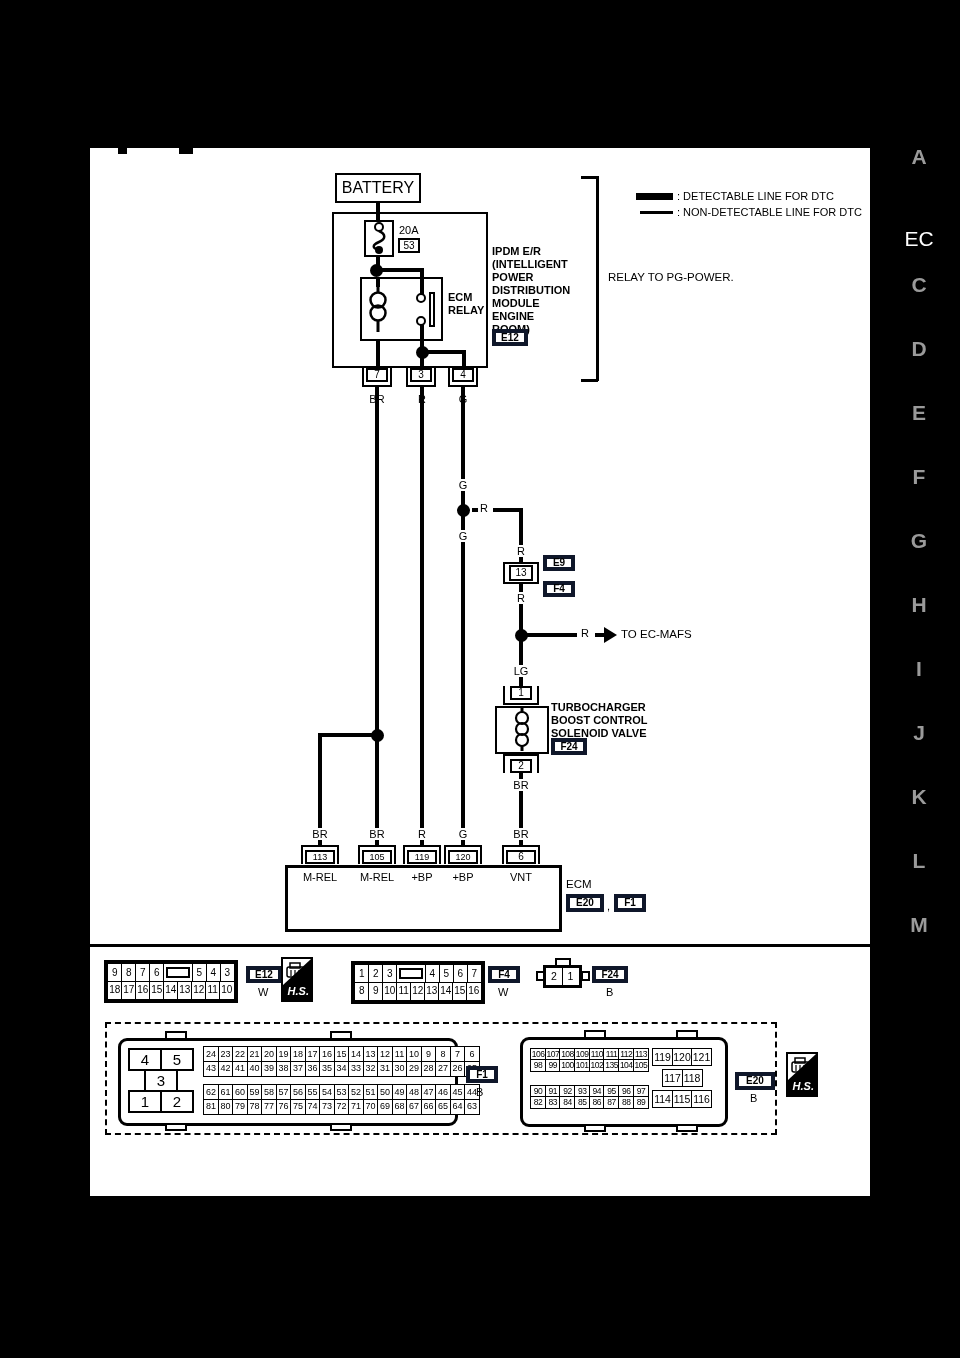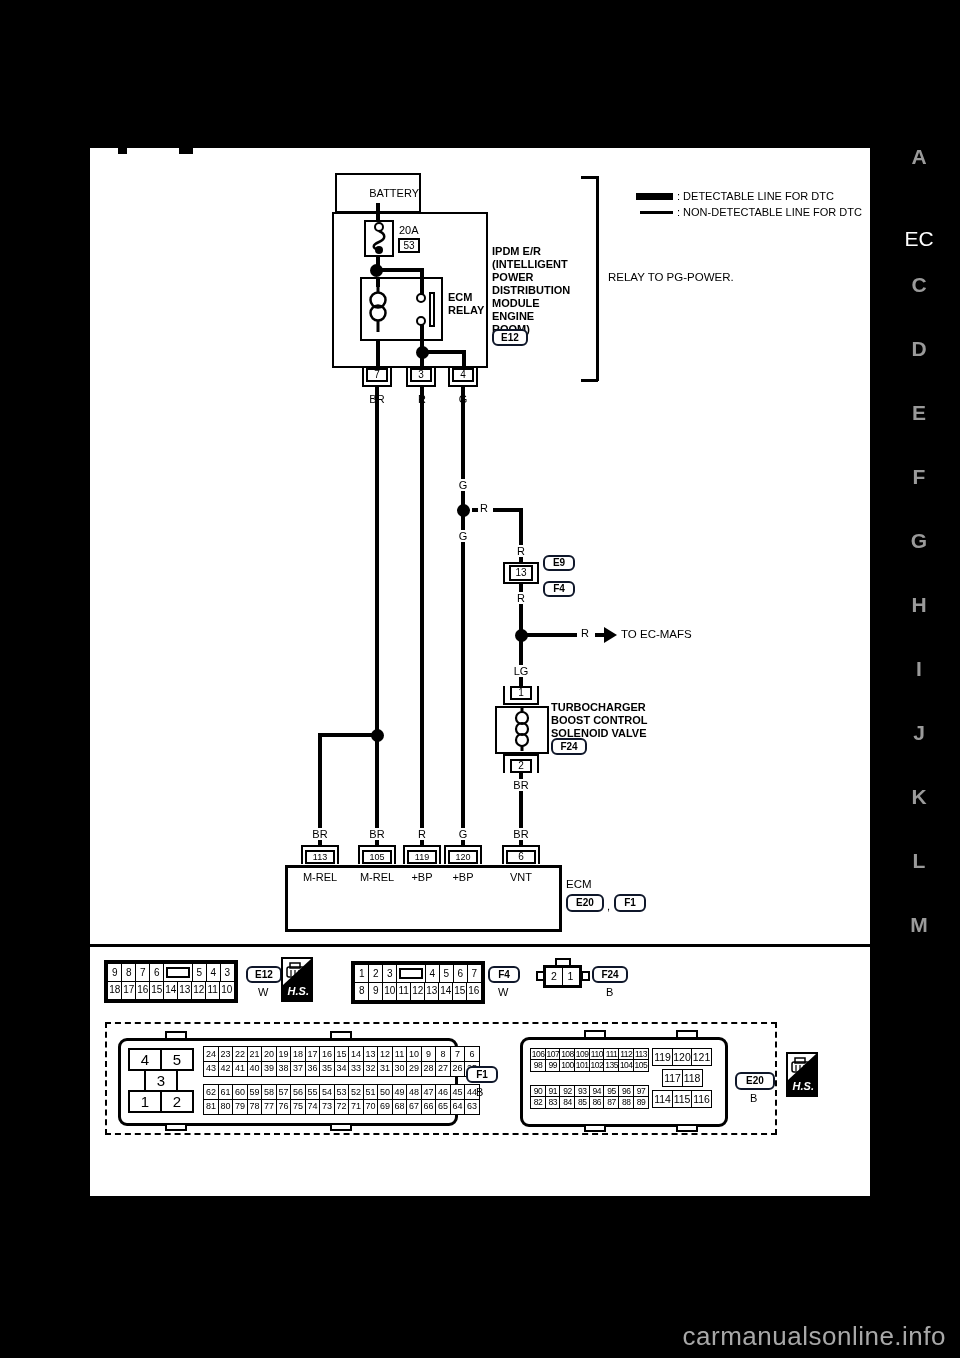--- a/index.html
+++ b/index.html
@@ -6,21 +6,21 @@
   html,body { background:#000; }
   body { font-family:"Liberation Sans","DejaVu Sans",sans-serif; }
   #page { position:relative; width:960px; height:1358px; background:#000; overflow:hidden; }
   #paper { position:absolute; left:90px; top:148px; width:780px; height:1048px; background:#fff; }
   .abs { position:absolute; }
   .wire { position:absolute; background:#000; }
   .dot { position:absolute; width:13px; height:13px; border-radius:50%; background:#000; }
   .obox { position:absolute; border:2.5px solid #000; background:#fff; }
   .wlabel { position:absolute; font-size:11px; line-height:1.1; background:#fff; padding:0 2px; transform:translateX(-50%); white-space:nowrap; }
   .txt { position:absolute; font-size:11px; line-height:1.15; white-space:nowrap; }
-  .oval { position:absolute; border:2px solid #0f172a; border-radius:6px; background:#fff;
+  .oval { position:absolute; border:4px solid #0f172a; border-radius:0; background:#fff;
           font-size:10px; font-weight:bold; display:flex; align-items:center; justify-content:center; line-height:1; }
   .term { position:absolute; width:30px; height:19px; border:2.5px solid #000; display:flex; justify-content:center; background:#fff; }
   .term.down { border-top:none; align-items:flex-start; }
   .term.up   { border-bottom:none; align-items:flex-end; }
   .term-inner { border:2px solid #000; width:22px; height:14px; font-size:10px; line-height:1;
                 display:flex; align-items:center; justify-content:center; background:#fff; }
   .term.wide { width:38px; }
   .term.wide .term-inner { width:30px; }
   .prow { display:flex; }
   .prow + .prow { margin-top:-1.5px; }
@@ -82,21 +82,21 @@
     <div class="legendbar" style="left:546px;top:45px;width:37px;height:7px"></div>
     <div class="txt" style="left:587px;top:42px">: DETECTABLE LINE FOR DTC</div>
     <div class="legendbar" style="left:550px;top:63px;width:33px;height:3px"></div>
     <div class="txt" style="left:587px;top:58px">: NON-DETECTABLE LINE FOR DTC</div>
 
     <div class="wire" style="left:506px;top:28px;width:2.5px;height:205px"></div>
     <div class="wire" style="left:491px;top:28px;width:17px;height:2.5px"></div>
     <div class="wire" style="left:491px;top:231px;width:17px;height:2.5px"></div>
     <div class="txt" style="left:518px;top:123px;font-size:11.5px">RELAY TO PG-POWER.</div>
 
-    <div class="obox" style="left:245px;top:25px;width:86px;height:40px;display:flex;align-items:center;justify-content:flex-end;font-size:11px">
+    <div class="obox" style="left:245px;top:25px;width:86px;height:30px;display:flex;align-items:center;justify-content:center;font-size:16px">
         <span>BATTERY</span>
       </div>
     <div class="wire" style="left:286px;top:55px;width:4px;height:9px"></div>
 
     <div class="obox" style="left:242px;top:64px;width:156px;height:156px"></div>
 
     <div class="obox" style="left:274px;top:72px;width:30px;height:37px;border-width:2px">
       <svg width="26" height="33" viewBox="0 0 26 33">
         <circle cx="13" cy="5" r="4" fill="#fff" stroke="#000" stroke-width="2"></circle>
         <path d="M13 9 C 20 12, 20 17, 13 20 C 6 23, 6 26, 13 28" fill="none" stroke="#000" stroke-width="2.5"></path>
@@ -512,14 +512,13 @@
         <rect x="5" y="2" width="10" height="5" fill="none" stroke="#000" stroke-width="1.5"></rect>
         <rect x="2" y="6" width="17" height="10" rx="2" fill="none" stroke="#000" stroke-width="1.5"></rect>
         <line x1="6" y1="9" x2="6" y2="15" stroke="#000" stroke-width="1.2"></line>
         <line x1="10" y1="9" x2="10" y2="15" stroke="#000" stroke-width="1.2"></line>
         <line x1="14" y1="9" x2="14" y2="15" stroke="#000" stroke-width="1.2"></line>
       </svg>
     </div>
 
   </div>
 
-  <div id="watermark">carmanualsonline.info</div>
 </div>
 
 </body></html>

